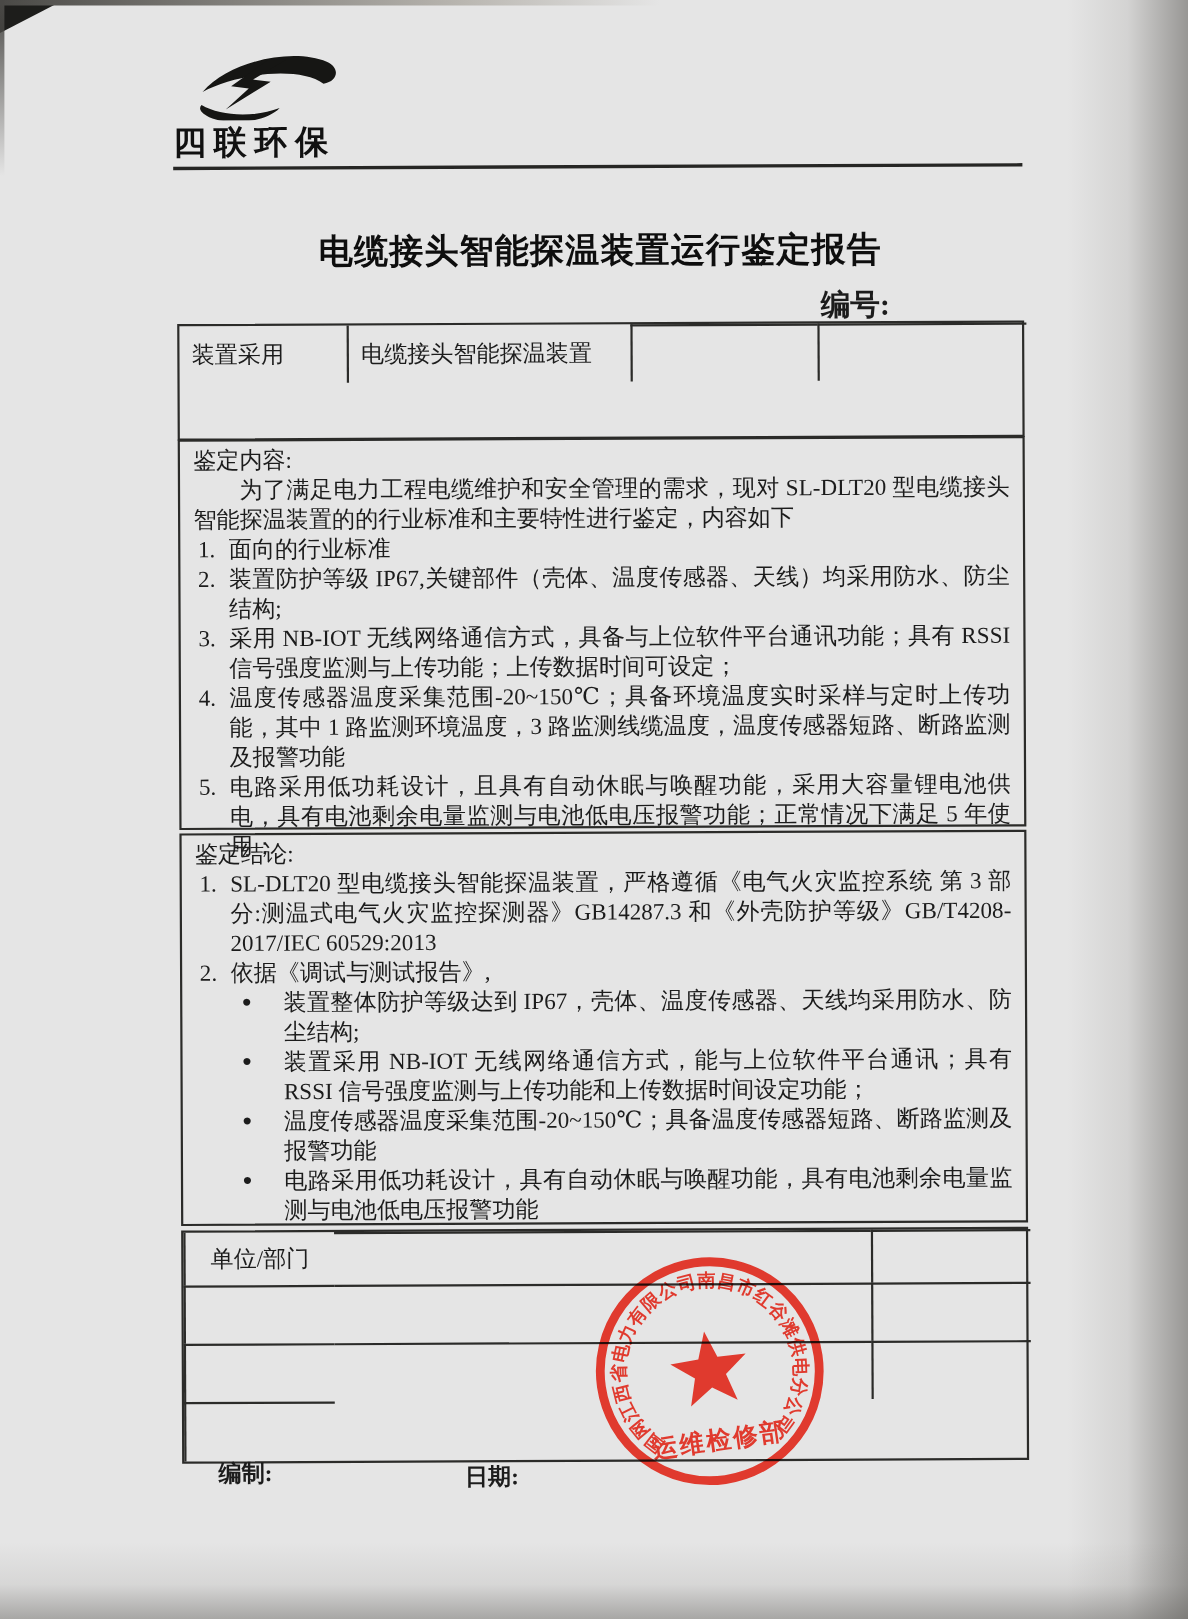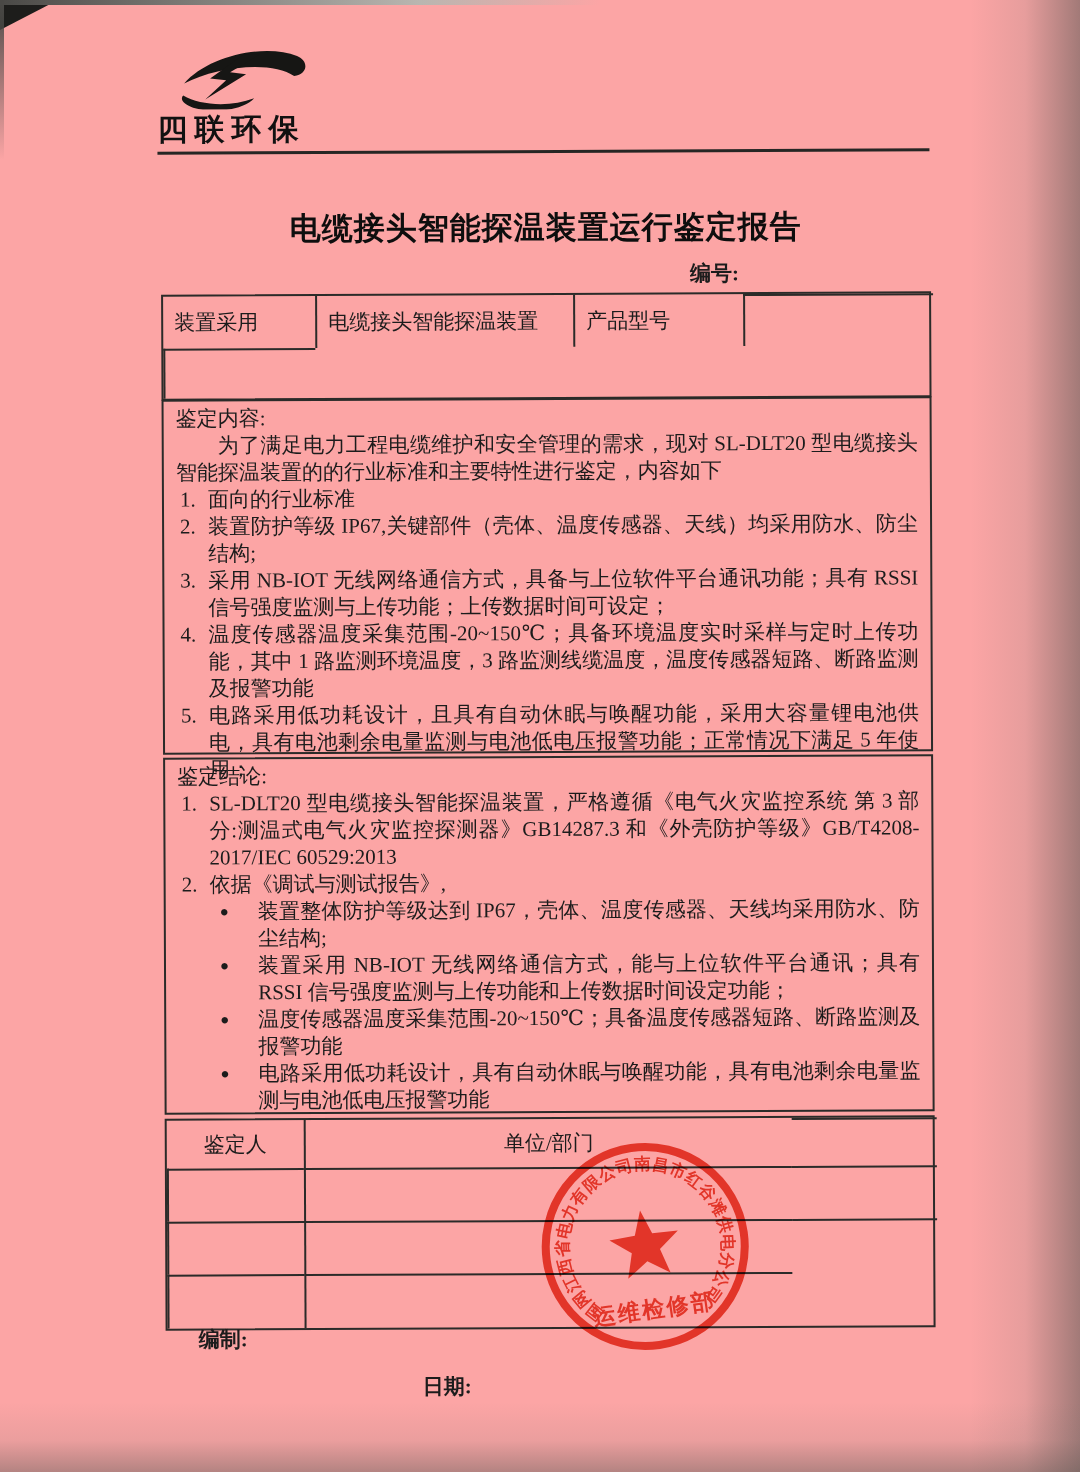--- a/index.html
+++ b/index.html
@@ -1,36 +1,36 @@
 <!DOCTYPE html>
 <html><head>
 <meta charset="utf-8">
 <style>
   * { margin:0; padding:0; box-sizing:border-box; }
   html,body { width:1080px; height:1472px; }
   body { font-family:"Liberation Serif","DejaVu Serif",serif; color:#1c1c1c; background:#b9b7b2; overflow:hidden; }
-  .page { position:relative; width:1080px; height:1472px; background:#fca5a5; overflow:hidden; }
+  .page { position:relative; width:1080px; height:1472px; background:#e5e5e5; overflow:hidden; }
   .content { position:absolute; left:0; top:0; width:1080px; height:1472px; transform:rotate(-0.25deg); }
 
   
   .shade { position:absolute; pointer-events:none; z-index:9; }
   .corner-tl { left:0; top:0; width:58px; height:30px; background:#1d1d1b; clip-path:polygon(0 0,100% 0,0 100%); }
   .top-edge { left:0; top:0; width:600px; height:5px; background:linear-gradient(to right,#4a4946,#b9b6b0 70%,rgba(185,182,176,0)); }
   .left-edge { left:0; top:0; width:4px; height:160px; background:linear-gradient(to bottom,#4a4946,rgba(185,182,176,0)); }
   .right-shade { right:0; top:0; width:110px; height:100%; background:linear-gradient(to right,rgba(120,117,112,0),rgba(120,117,112,0.16) 50%,rgba(88,86,82,0.55)); }
   .bottom-shade { left:0; bottom:0; width:100%; height:70px; background:linear-gradient(to bottom,rgba(110,108,104,0),rgba(110,108,104,0.12) 55%,rgba(92,90,86,0.45)); }
 
   
   .logo-mark { position:absolute; left:183px; top:46px; width:132px; height:62px; }
   .logo-text { position:absolute; left:160px; top:108px; font-size:30px; font-weight:bold; letter-spacing:7px; color:#111; }
   .head-rule { position:absolute; left:160px; top:150px; width:772px; height:3px; background:#262624; }
 
   .doc-title { position:absolute; left:163px; top:207px; width:770px; text-align:center;
     font-family:"Liberation Sans","DejaVu Sans",sans-serif; font-weight:bold; font-size:31px; color:#0e0e0e; letter-spacing:1px; }
-  .doc-number { position:absolute; left:692px; top:260px; font-size:21px; font-weight:bold; }
+  .doc-number { position:absolute; left:748px; top:260px; font-size:27px; font-weight:bold; }
 
   
   .info-table { position:absolute; left:163px; top:293px; width:770px; display:grid;
     grid-template-columns:152px 258px 170px 190px; grid-template-rows:52px 50px;
     border:2.5px solid #2b2b29; }
   .info-table .cell { border-left:2.2px solid #2b2b29; border-top:2.2px solid #2b2b29;
     display:flex; align-items:center; padding-left:11px; font-size:21px; }
   .info-table .cell.c0 { border-left:none; }
   .info-table .cell.r0 { border-top:none; }
 
@@ -51,21 +51,21 @@
   
   .sig-table { position:absolute; left:163px; top:1117px; width:770px; display:grid;
     grid-template-columns:137px 488px 145px; grid-template-rows:48px 53px 53px 54px;
     border:2.5px solid #2b2b29; }
   .sig-table .cell { border-left:2.2px solid #2b2b29; border-top:2.2px solid #2b2b29;
     display:flex; align-items:center; justify-content:center; font-size:21px; }
   .sig-table .cell.c0 { border-left:none; }
   .sig-table .cell.r0 { border-top:none; }
 
   .footer-prepared { position:absolute; left:196px; top:1324px; font-size:21px; font-weight:600; }
-  .footer-date { position:absolute; left:420px; top:1328px; font-size:21px; font-weight:600;margin-top:44px; }
+  .footer-date { position:absolute; left:420px; top:1328px; font-size:21px; font-weight:600; }
 
   
   .stamp { position:absolute; left:536px; top:1140px; width:214px; height:214px; z-index:5;
     mix-blend-mode:multiply; opacity:0.92; transform:rotate(-8deg); }
 </style>
 </head>
 <body>
 
 <div class="page">
   <div class="content">
@@ -77,21 +77,20 @@
     </svg>
     <div class="logo-text">四联环保</div>
     <div class="head-rule"></div>
 
     <div class="doc-title">电缆接头智能探温装置运行鉴定报告</div>
     <div class="doc-number">编号:</div>
 
     <div class="info-table">
       <div class="cell r0 c0">装置采用</div>
       <div class="cell r0">电缆接头智能探温装置</div>
-      <div class="cell r0">产品型号</div>
       <div class="cell"></div>
       <div class="cell"></div>
     </div>
 
     <div class="box box-content">
       <h3>鉴定内容:</h3>
       <p class="intro">为了满足电力工程电缆维护和安全管理的需求，现对 SL-DLT20 型电缆接头智能探温装置的的行业标准和主要特性进行鉴定，内容如下</p>
       <div class="olist">
 
           <div class="oitem">
@@ -153,21 +152,20 @@
           </div>
 
           <div class="bitem">
             <span class="bullet">●</span>
             <span class="txt">电路采用低功耗设计，具有自动休眠与唤醒功能，具有电池剩余电量监测与电池低电压报警功能</span>
           </div>
         </div>
     </div>
 
     <div class="sig-table">
-      <div class="cell r0 c0">鉴定人</div>
       <div class="cell r0">单位/部门</div>
       <div class="cell c0"></div>
       <div class="cell"></div>
       <div class="cell"></div>
       <div class="cell c0"></div>
       <div class="cell"></div>
       <div class="cell"></div>
       <div class="cell c0"></div>
       <div class="cell"></div>
       <div class="cell"></div>

